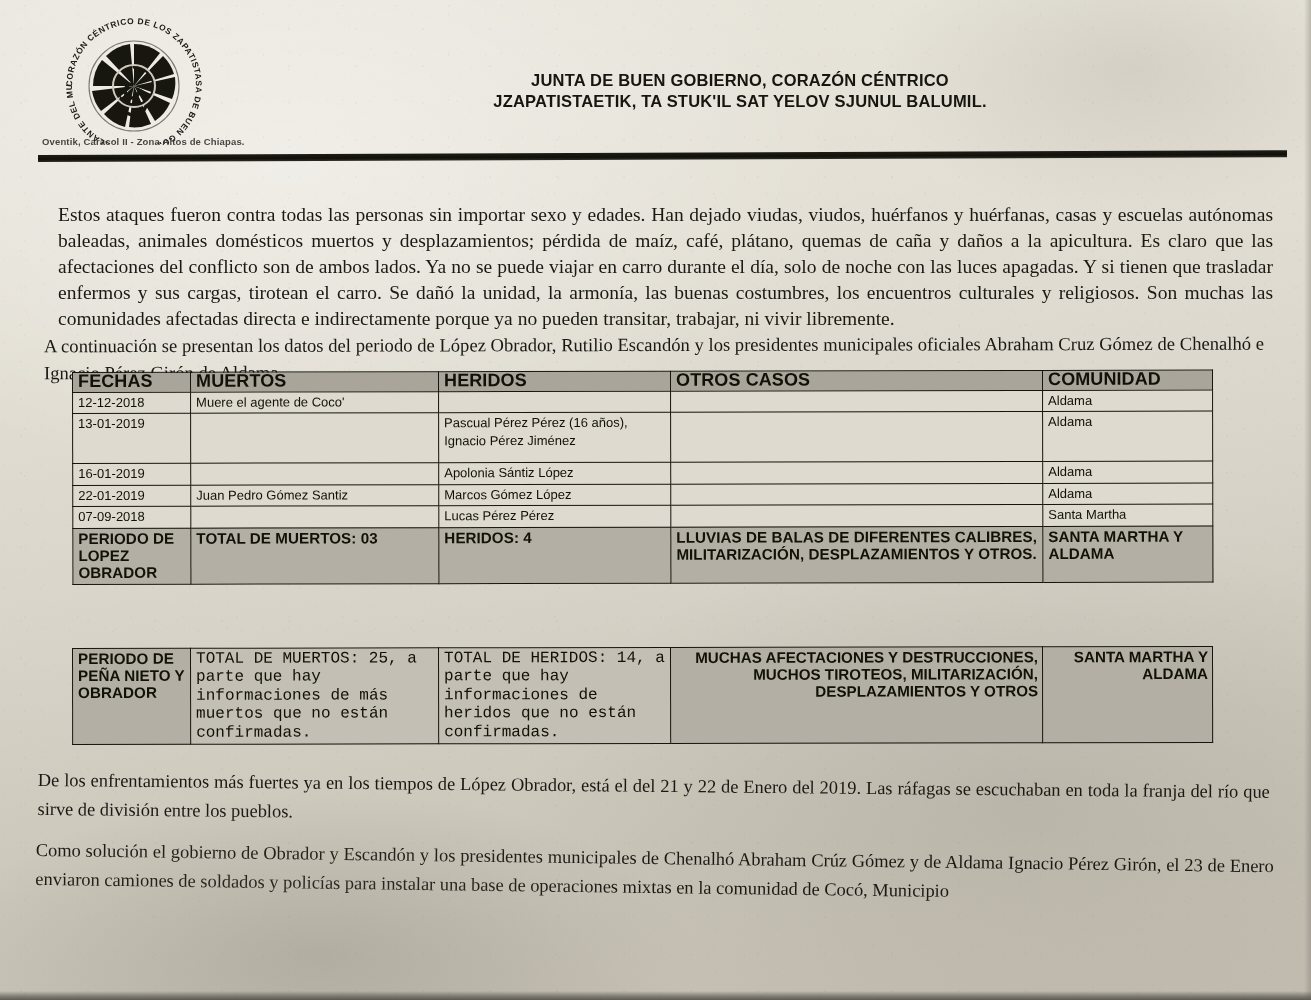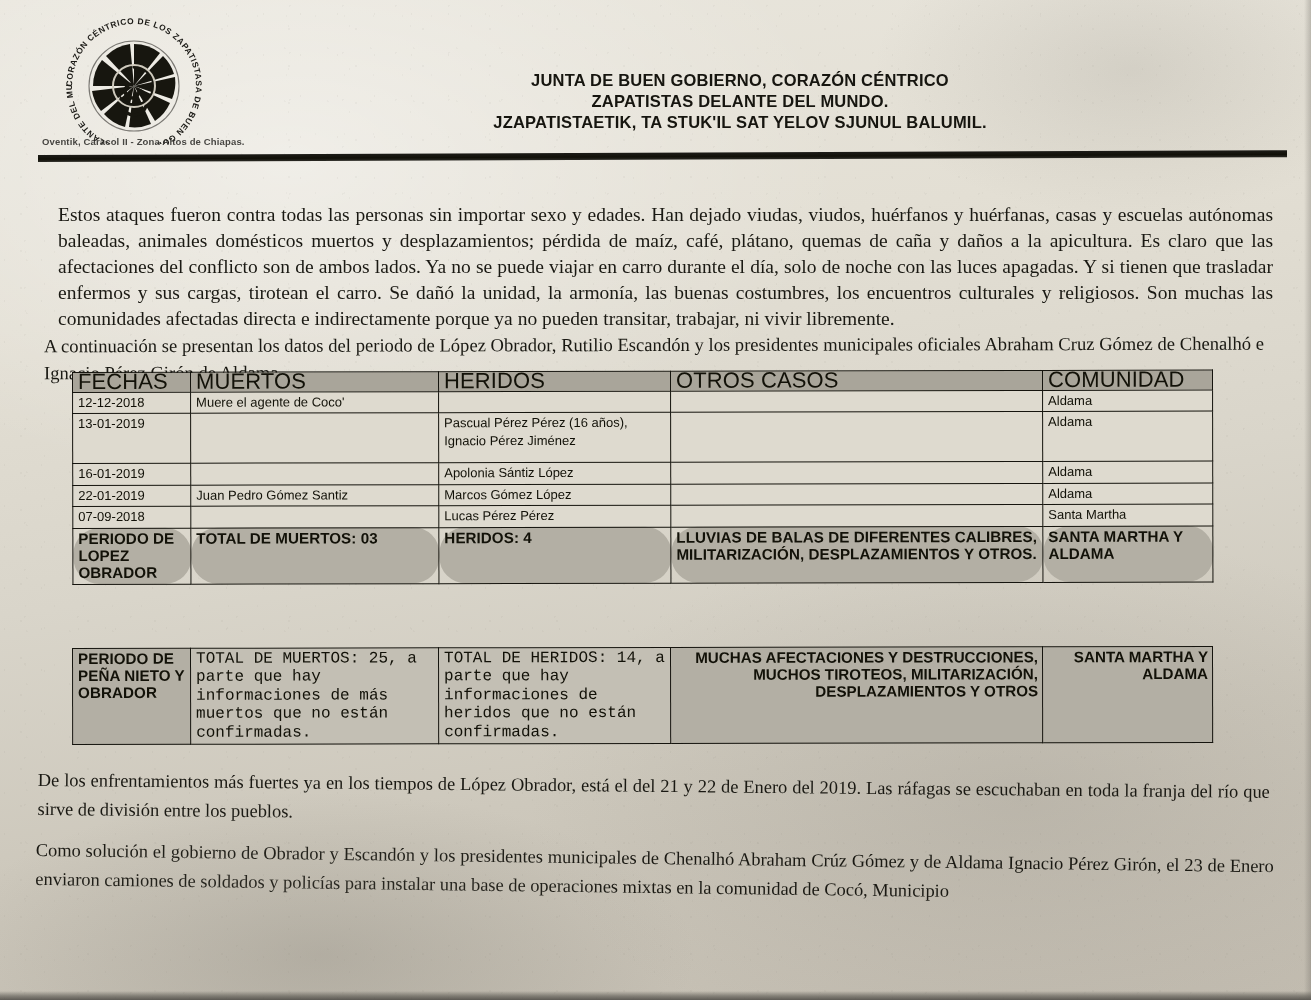--- a/index.html
+++ b/index.html
@@ -185,22 +185,22 @@
     border: 1.6px solid #15140e;
     padding: 1px 4px 2px 5px;
     vertical-align: top;
     font-size: 13px;
     line-height: 17.6px;
     font-weight: 400;
     text-align: left;
     background: #dedacf;
   }
   .tbl th {
-    font-weight: 400;
-    font-size: 22px;
+    font-weight: 700;
+    font-size: 18px;
     letter-spacing: .1px;
     background: #a9a59a;
     padding-top: 0px;
     padding-bottom: 1px;
   }
   .tbl td.summary {
     background: #b3afa4;
     font-weight: 700;
     font-size: 15.2px;
     line-height: 17px;
@@ -223,21 +223,21 @@
   .tbl td.empty { }
 
   
   .c-fechas    { width: 118px; }
   .c-muertos   { width: 248px; }
   .c-heridos   { width: 232px; }
   .c-otros     { width: 372px; }
   .c-comunidad { width: 170px; }
 
   .r-tall td { height: 46px; }
-  .r-sum td  { height: 52px; border-radius: 26px; }
+  .r-sum td  { height: 52px; }
   .r-sum2 td { height: 66px; }
 </style>
 </head>
 <body>
 
 <div class="page">
 
   <div class="grain"></div>
   <div class="shadow-tr"></div>
 
@@ -273,21 +273,20 @@
 
           <path d="M 0,-19 A 19,19 0 1 1 -13,13 A 13,13 0 1 0 5,4 A 7,7 0 1 1 -2,-2" fill="none" stroke="#17160f" stroke-width="3.4" stroke-linecap="round"></path>
           <circle r="21" fill="none" stroke="#cfcabd" stroke-width="2"></circle>
         </g>
       </svg>
       <div class="logo-caption">Oventik, Caracol II - Zona Altos de Chiapas.</div>
     </div>
 
     <div class="title-block">
       <div>JUNTA DE BUEN GOBIERNO, CORAZÓN CÉNTRICO</div>
-      <div>ZAPATISTAS DELANTE DEL MUNDO.</div>
       <div>JZAPATISTAETIK, TA STUK'IL SAT YELOV SJUNUL BALUMIL.</div>
     </div>
 
     <div class="rule"></div>
   </div>
 
   <p class="para" id="para-attacks">Estos ataques fueron contra todas las personas sin importar sexo y edades. Han dejado viudas, viudos, huérfanos y huérfanas, casas y escuelas autónomas baleadas, animales domésticos muertos y desplazamientos; pérdida de maíz, café, plátano, quemas de caña y daños a la apicultura. Es claro que las afectaciones del conflicto son de ambos lados. Ya no se puede viajar en carro durante el día, solo de noche con las luces apagadas. Y si tienen que trasladar enfermos y sus cargas, tirotean el carro. Se dañó la unidad, la armonía, las buenas costumbres, los encuentros culturales y religiosos. Son muchas las comunidades afectadas directa e indirectamente porque ya no pueden transitar, trabajar, ni vivir libremente.</p>
 
   <p class="para" id="para-intro">A continuación se presentan los datos del periodo de López Obrador, Rutilio Escandón y los presidentes municipales oficiales Abraham Cruz Gómez de Chenalhó e Ignacio Pérez Girón de Aldama.</p>
 

